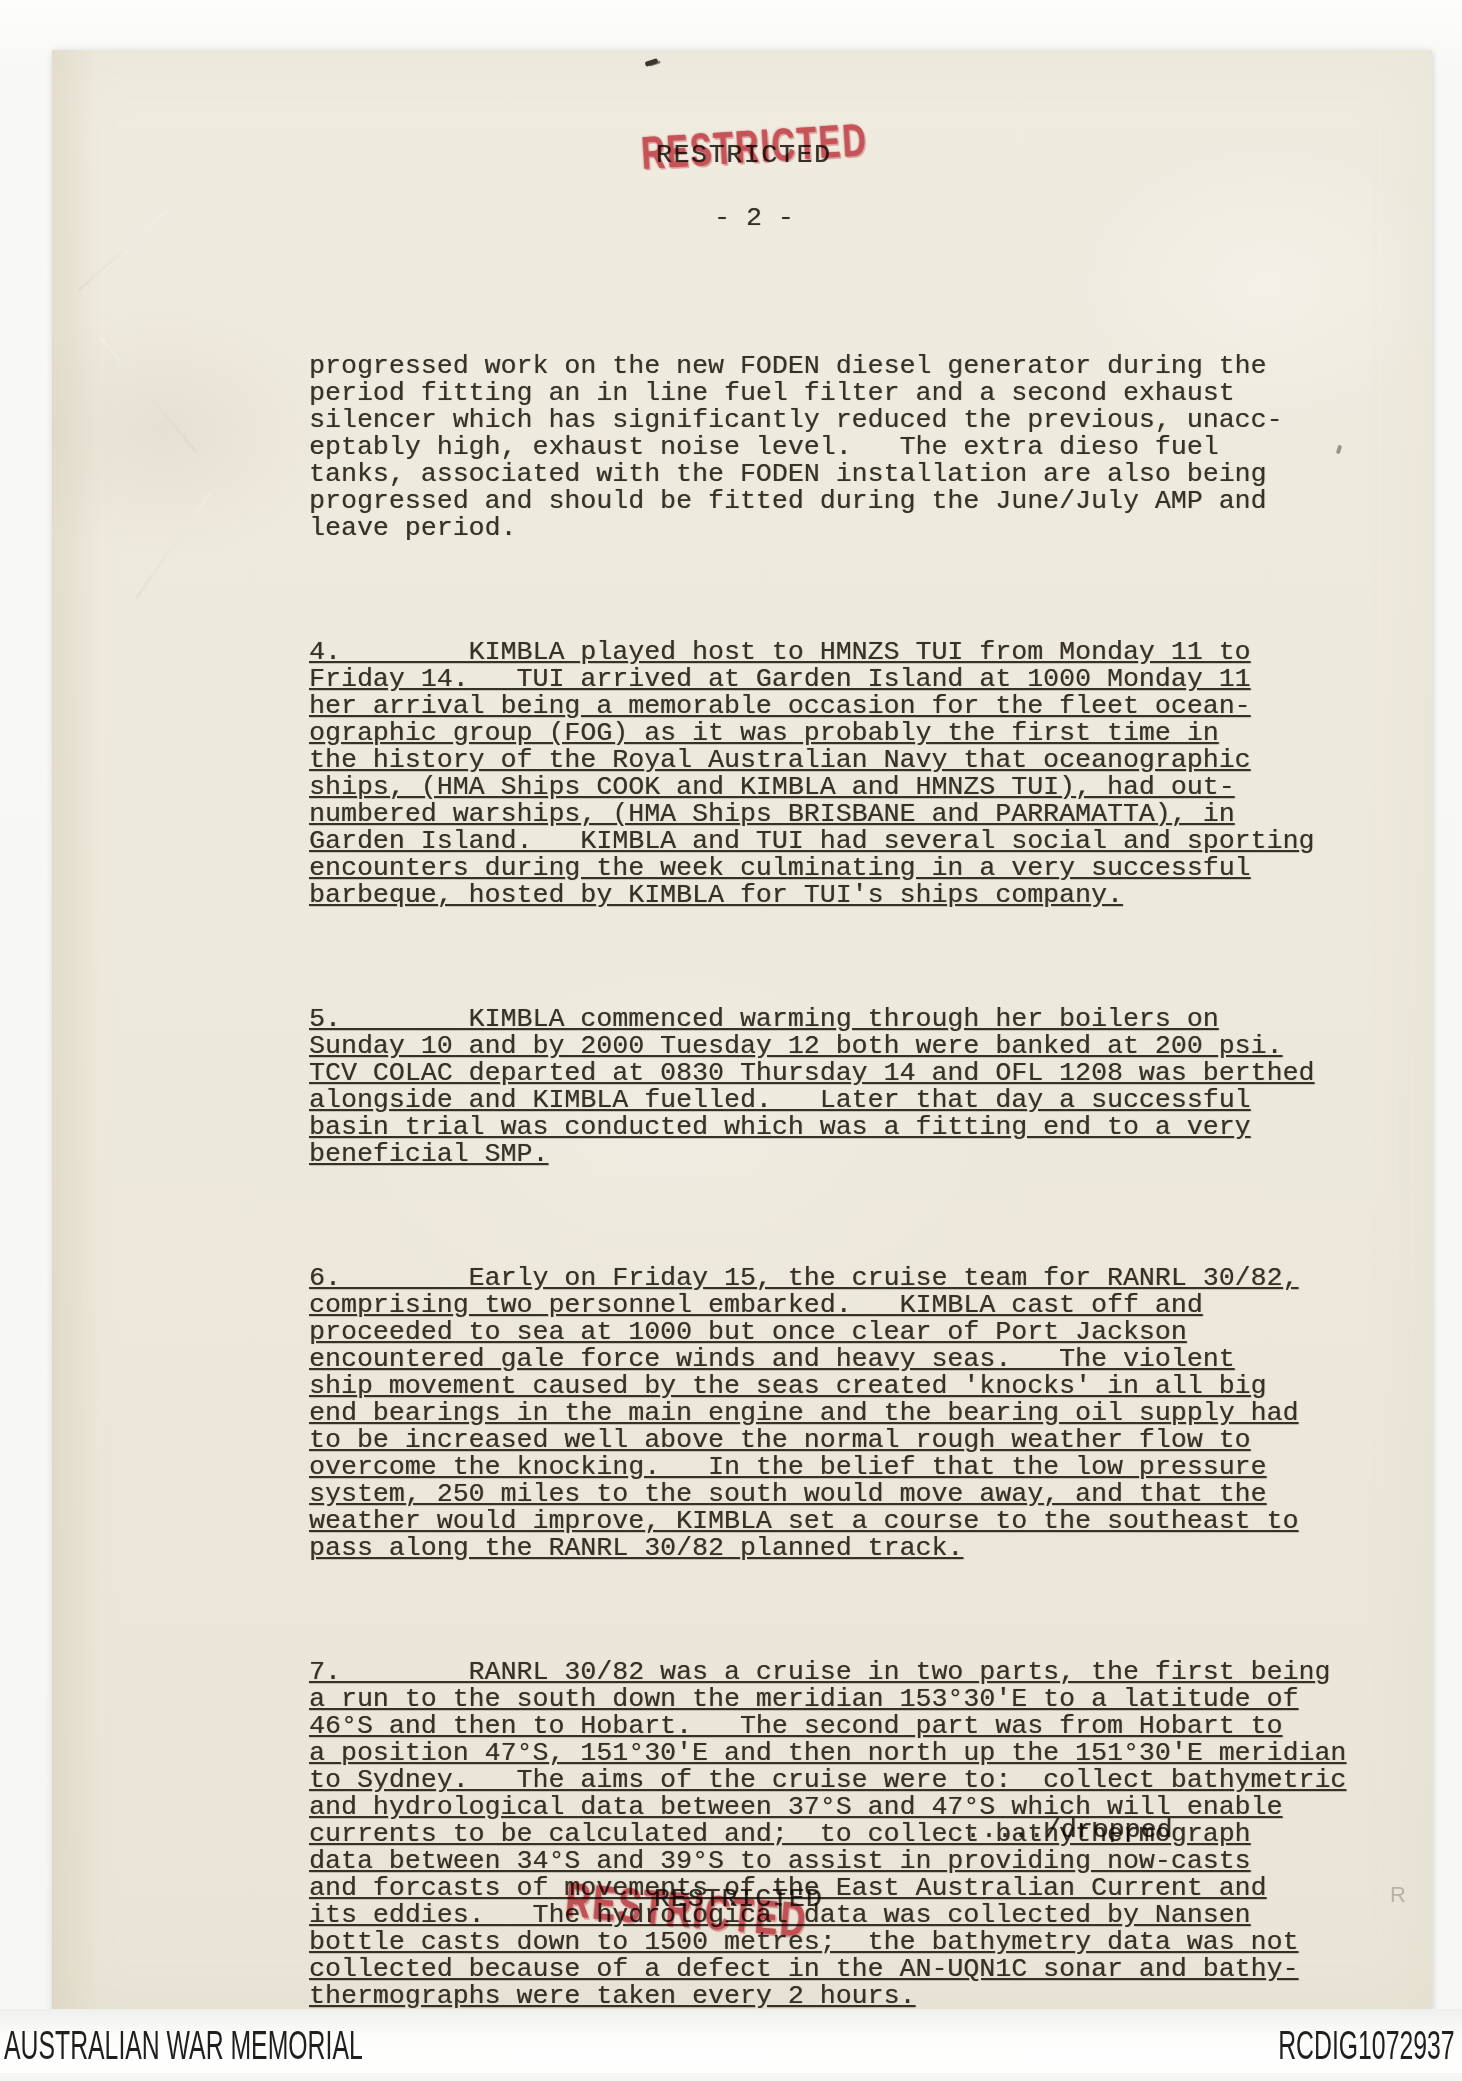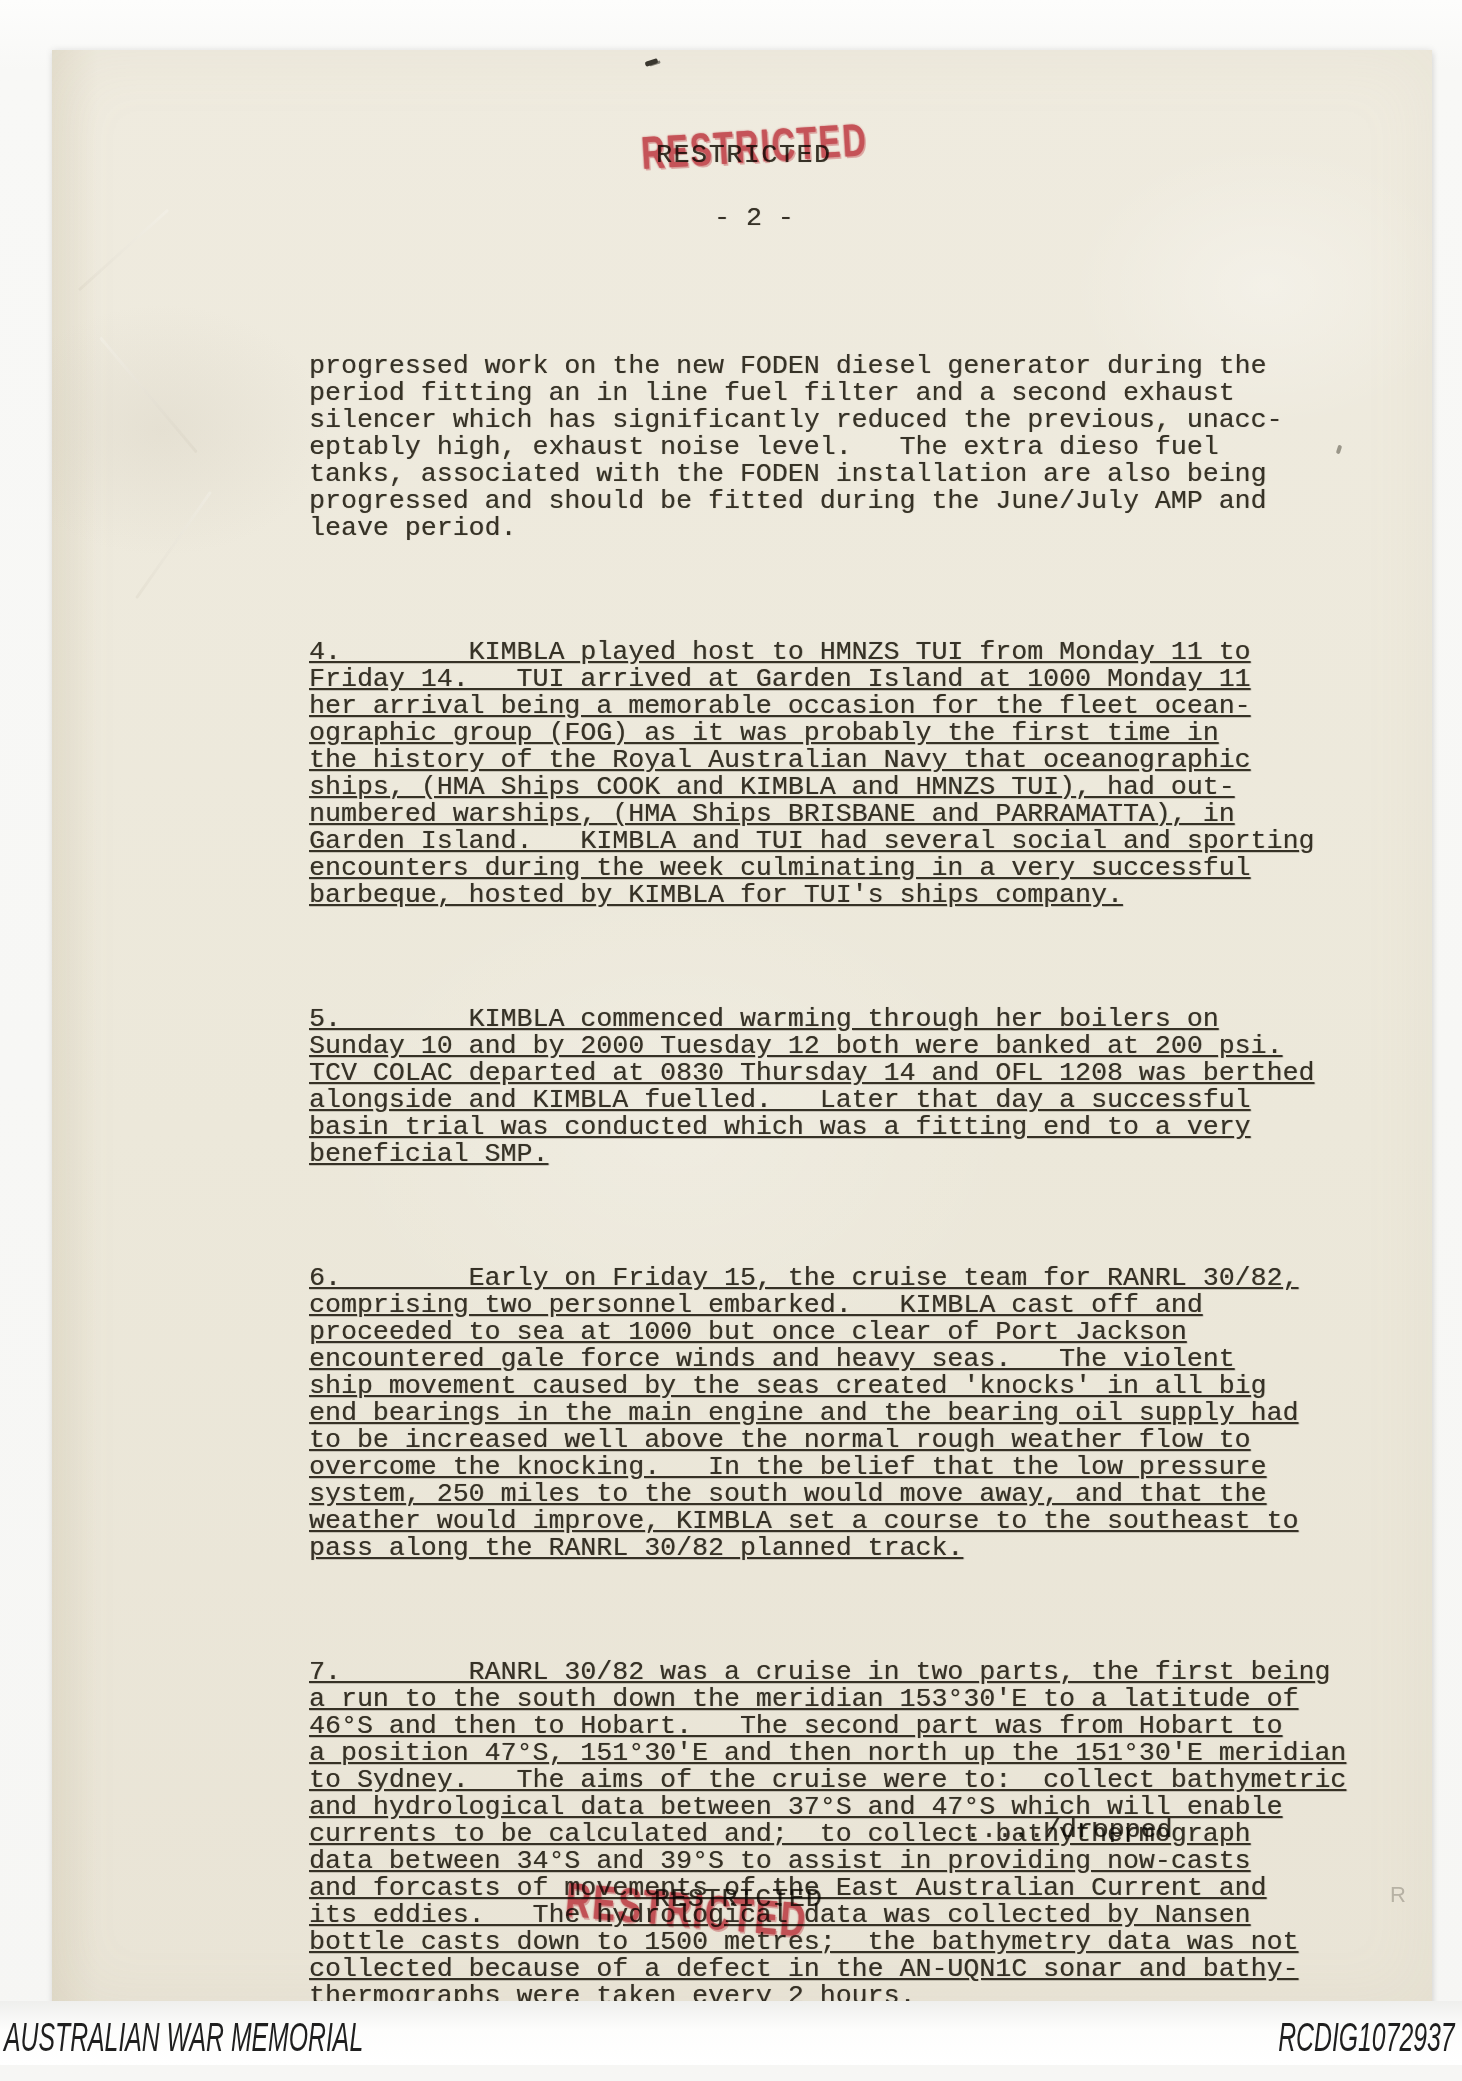--- a/index.html
+++ b/index.html
@@ -36,21 +36,21 @@
     text-shadow: 2px 2px 0 rgba(199,53,64,.40), -1px 0 1.4px rgba(199,53,64,.55), 0 0 2.5px rgba(199,53,64,.45);
   }
   .red-top { left:588px; top:80px; font-size:46px; transform:rotate(-3.5deg) scaleX(.70); transform-origin:left top; }
   .red-bottom { left:516px; top:1826px; font-size:48px; transform:rotate(5deg) scaleX(.72); transform-origin:left top; }
   .pagenum { position:absolute; left:662px; top:155px; font-size:26.6px; line-height:1; white-space:pre; }
   .body { position:absolute; left:241px; top:233px; font-size:26.6px; line-height:27px; white-space:pre; }
   .para { margin:16px; }
   .para + .para { margin-top:27px;text-decoration:underline; }
   .dropped { position:absolute; left:913px; top:1767px; font-size:26.6px; line-height:1; white-space:pre;text-align:right; }
   .pencil { position:absolute; left:1338px; top:1832px; font-size:22px; color:rgba(115,110,98,.42); font-family:"Liberation Sans", sans-serif; }
-  .footer { position:absolute; left:0; bottom:16px; width:1462px; height:64px; background:linear-gradient(180deg,#efefed 0%, #fdfdfc 45%, #ffffff 100%);font-style:italic; }
+  .footer { position:absolute; left:0; bottom:8px; width:1462px; height:64px; background:linear-gradient(180deg,#efefed 0%, #fdfdfc 45%, #ffffff 100%); }
   .ftxt {
     position:absolute; bottom:8px; font-family:"Liberation Sans", sans-serif;
     font-size:40px; line-height:1; color:#1f1f1f; letter-spacing:0px; white-space:pre;
   }
   .fleft { left:4px; transform:scaleX(.62); transform-origin:left bottom; }
   .fright { right:7px; transform:scaleX(.62); transform-origin:right bottom; }
 </style>
 </head>
 <body>
 

